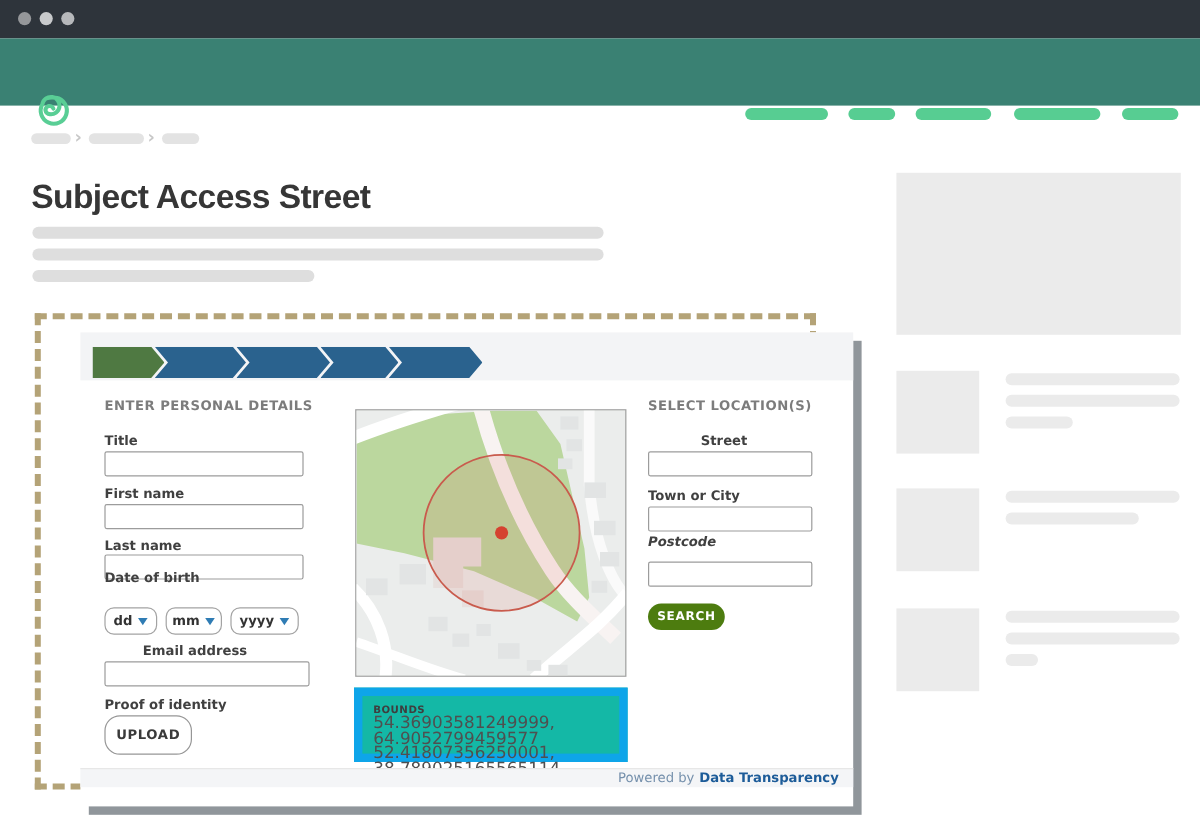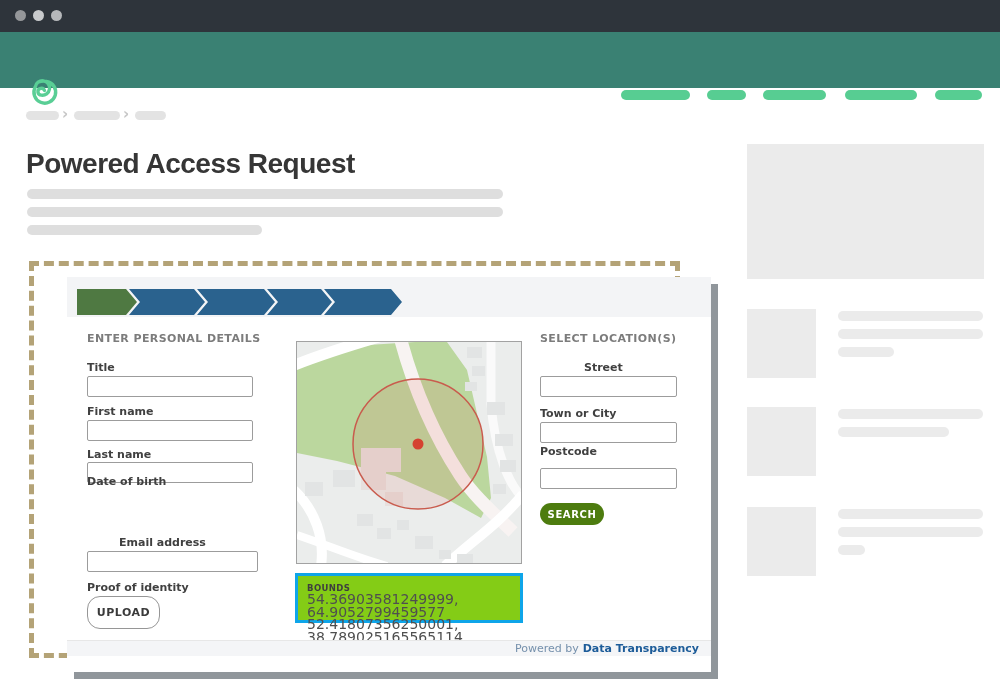--- a/index.html
+++ b/index.html
@@ -97,30 +97,30 @@
   .lbl-proof { top:304px; }
   .upload-btn {
     top:319px; width:73px; height:33px; background:#fff;
     border:1px solid #969696; border-radius:13px;
     font-size:11px; font-weight:700; letter-spacing:0.5px; color:#3A3A3A;
     display:flex; align-items:center; justify-content:center; cursor:pointer;
   }
 
   
   .map-box { left:229px; top:64px; width:226px; height:223px; border:1px solid #A2A2A2; background:#EBEDEC; overflow:hidden; }
-  .bounds-box { left:228px; top:296px; width:228px; height:50px; border:3px solid #0ea5e9; background:#84cc16; padding:7px 9px 0 9px; }
+  .bounds-box { left:228px; top:296px; width:228px; height:62px; border:7px solid #0ea5e9; background:#14b8a6; padding:7px 9px 0 9px; }
   .bounds-heading { font-size:8.5px; font-weight:700; letter-spacing:0.4px; color:#3E3E3E; }
   .bounds-line { font-size:14px; color:#4F4F4F; line-height:12.5px; }
 
   
   .rc { left:473px; }
   .location-heading { top:55px; }
   .lbl-street { top:84px;margin-left:44px; }  .in-street { top:99px;  width:137px; }
   .lbl-town   { top:130px; } .in-town   { top:145px; width:137px; }
-  .lbl-post   { top:168px; } .in-post   { top:191px; width:137px; }
+  .lbl-post   { top:168px;font-style:italic; } .in-post   { top:191px; width:137px; }
   .search-btn {
     top:226px; width:64px; height:22px; background:#4d7c0f; border:none; border-radius:11px;
     color:#fff; font-size:10px; font-weight:700; letter-spacing:0.6px;
     display:flex; align-items:center; justify-content:center; cursor:pointer;
   }
 
   
   .card-footer {
     left:0; top:363px; width:644px; height:16px; background:#F4F5F7;
     border-top:1px solid #E7E7E7;
@@ -160,21 +160,21 @@
 </div>
 
 <div>
   <div class="abs crumb-pill cp1"></div>
   <div class="abs crumb-sep cs1">›</div>
   <div class="abs crumb-pill cp2"></div>
   <div class="abs crumb-sep cs2">›</div>
   <div class="abs crumb-pill cp3"></div>
 </div>
 
-<h1 class="abs page-title">Powered Access Request</h1>
+<h1 class="abs page-title">Subject Access Street</h1>
 <div class="abs intro-line il1"></div>
 <div class="abs intro-line il2"></div>
 <div class="abs intro-line il3"></div>
 
 <div class="abs dashed-frame"></div>
 
 <div class="abs card">
 
   <div class="abs card-topband">
     <div class="abs steps">
@@ -191,20 +191,34 @@
   <div class="abs lc field-label lbl-title">Title</div>
   <input class="text-input lc in-title" style="">
 
   <div class="abs lc field-label lbl-first">First name</div>
   <input class="text-input lc in-first" style="">
 
   <div class="abs lc field-label lbl-last">Last name</div>
   <input class="text-input lc in-last" style="">
 
   <div class="abs lc field-label lbl-dob">Date of birth</div>
+  <div class="abs lc dob-row">
+    <div class="dob-select dob-dd">
+      <span>dd</span>
+      <span class="caret"></span>
+    </div>
+    <div class="dob-select dob-mm">
+      <span>mm</span>
+      <span class="caret"></span>
+    </div>
+    <div class="dob-select dob-yy">
+      <span>yyyy</span>
+      <span class="caret"></span>
+    </div>
+  </div>
 
   <div class="abs lc field-label lbl-email">Email address</div>
   <input class="text-input lc in-email" style="">
 
   <div class="abs lc field-label lbl-proof">Proof of identity</div>
   <div class="abs lc upload-btn">UPLOAD</div>
 
   <div class="abs map-box">
     <svg width="224" height="221" viewBox="0 0 224 221">
       <rect x="0" y="0" width="224" height="221" fill="#EBEDEC"></rect>

